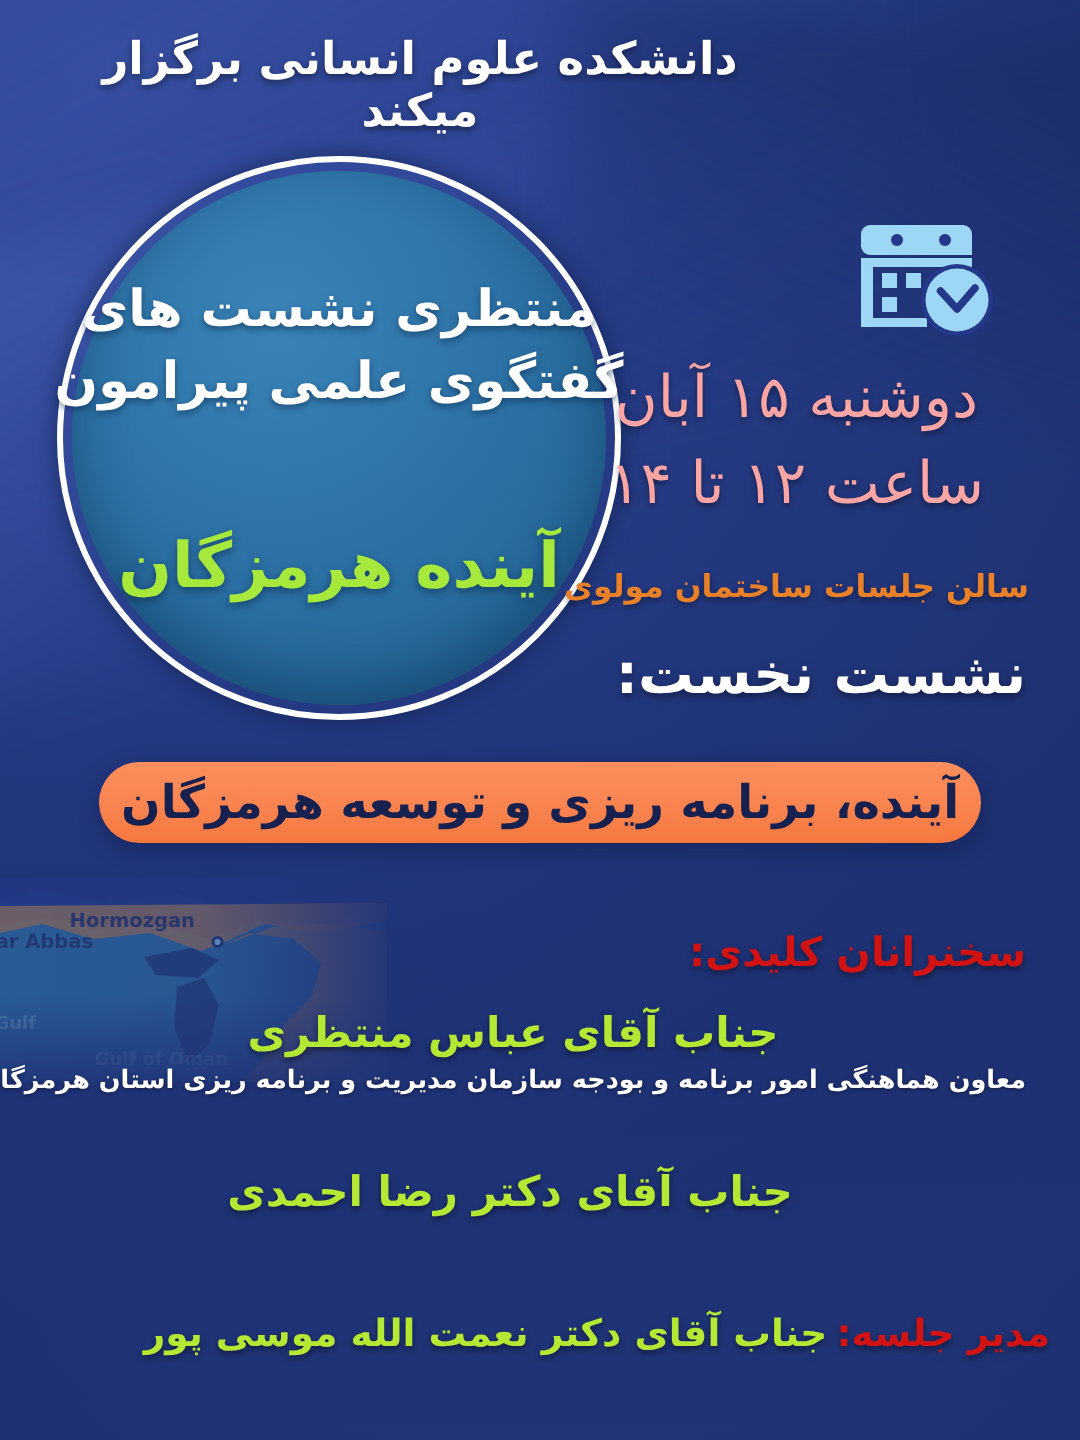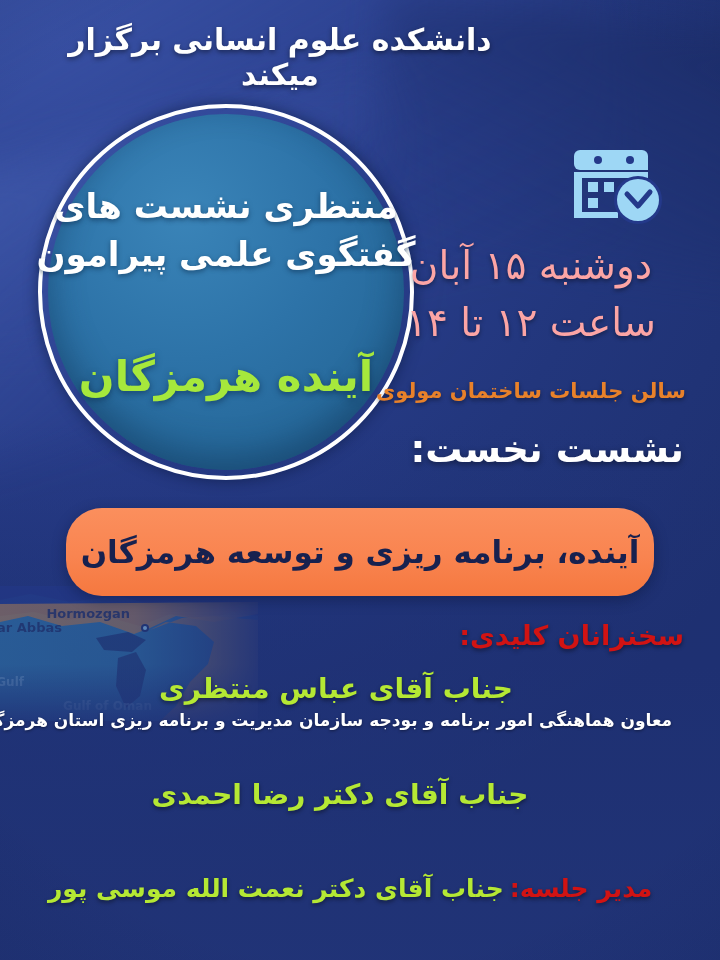--- a/index.html
+++ b/index.html
@@ -192,21 +192,21 @@
     color: #ffffff;
     font-size: 37px;
     font-weight: 700;
     text-shadow: 0 2px 6px rgba(0,0,0,0.45);
   }
   .topic-pill {
     position: absolute;
     left: 66px;
     right: 66px;
     top: 508px;
-    height: 88px;
+    height: 54px;
     border-radius: 36px;
     background: linear-gradient(to bottom, #fb8f5d 0%, #f98450 55%, #f5783f 100%);
     box-shadow: 0 4px 14px rgba(8,18,50,0.4);
     display: flex;
     align-items: center;
     justify-content: center;
   }
   .topic-text {
     color: #17214f;
     font-size: 31px;
@@ -239,30 +239,29 @@
     white-space: nowrap;
   }
   .sp-affil {
     color: #ffffff;
     font-size: 17px;
     font-weight: 700;
     margin-top: 5px;
     text-shadow: 0 1px 3px rgba(0,0,0,0.45);
     white-space: nowrap;
   }
-  .sp-1 { top: 672px; padding-right: 48px; }
+  .sp-1 { top: 672px; padding-right: 36px; }
   .sp-2 { top: 778px; padding-right: 40px; }
 
   
   .chair {
     position: absolute;
     left: 0;
     right: 0;
     top: 874px;
-    text-align: center;
     padding-right: 20px;
   }
   .chair-row { white-space: nowrap; }
   .chair-label {
     color: #d11313;
     font-size: 25px;
     font-weight: 700;
     text-shadow: 0 2px 4px rgba(0,0,0,0.45);
   }
   .chair-name {

